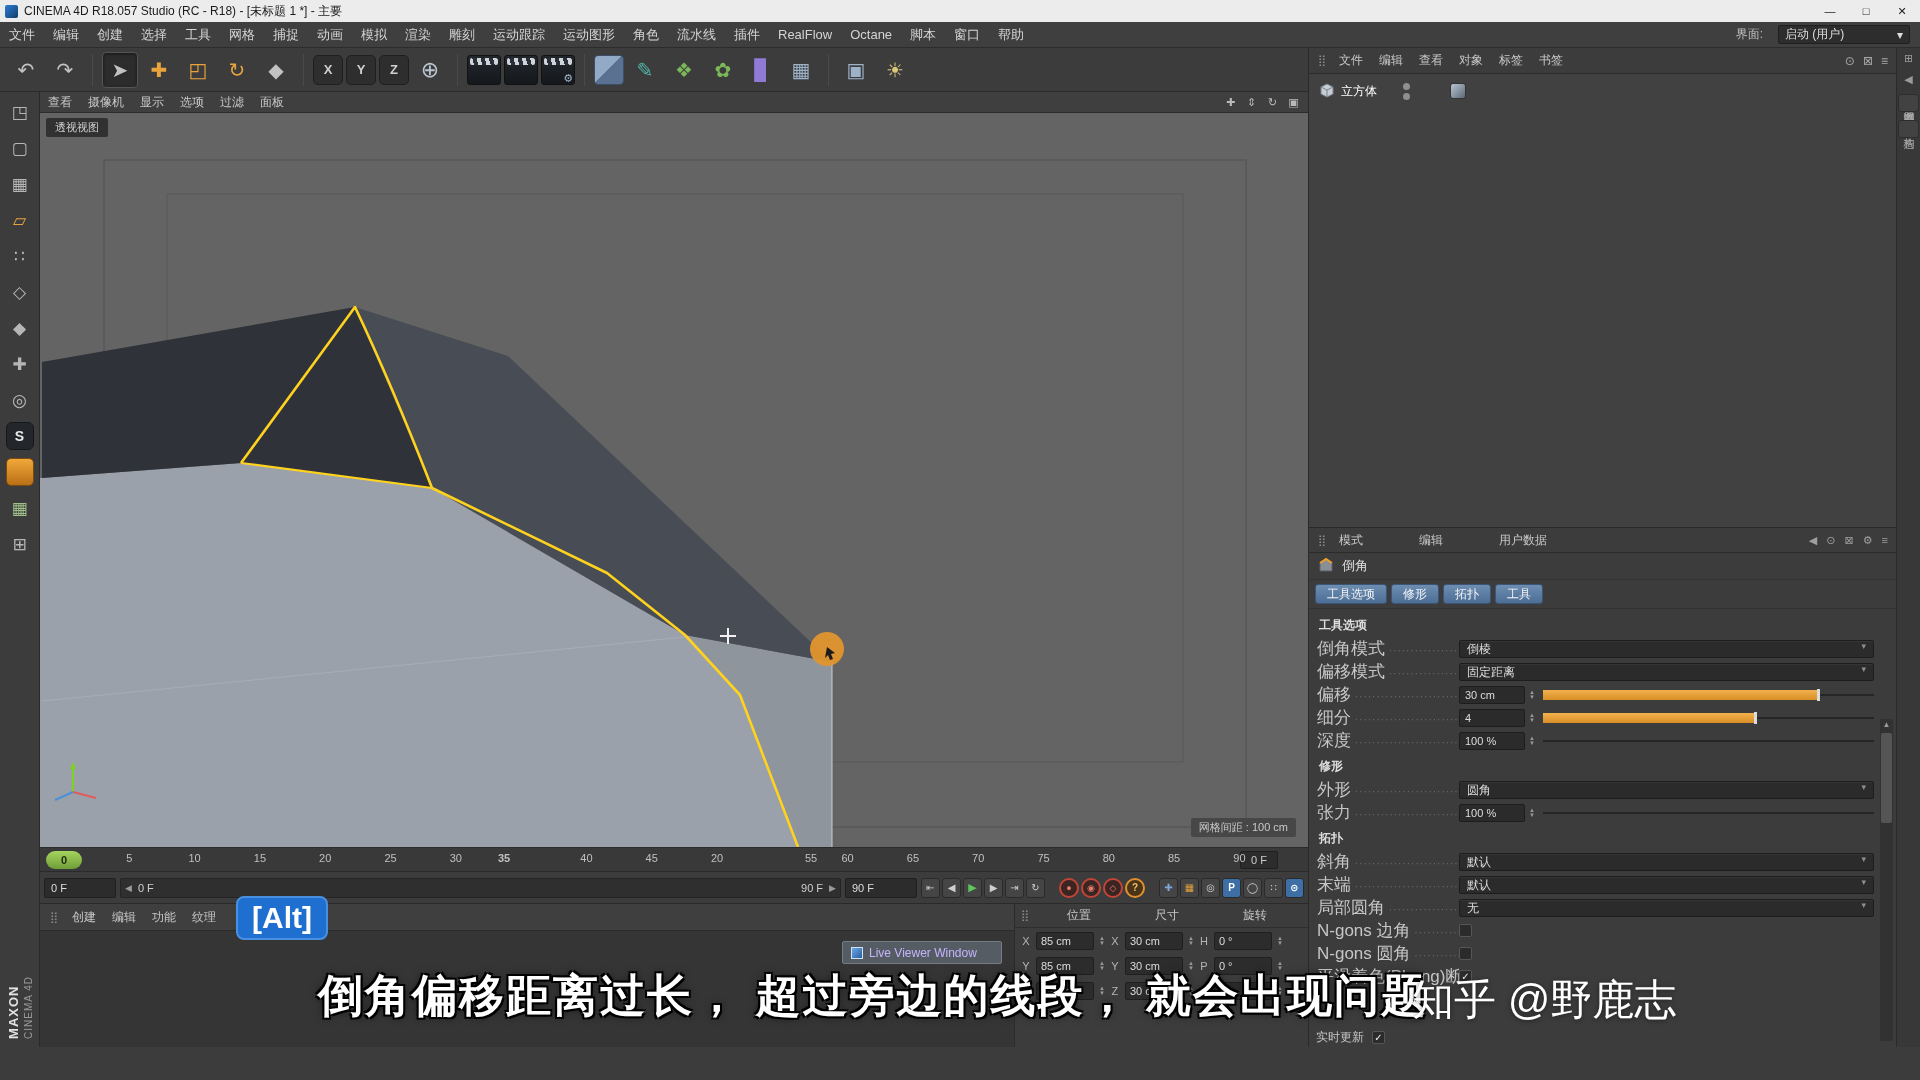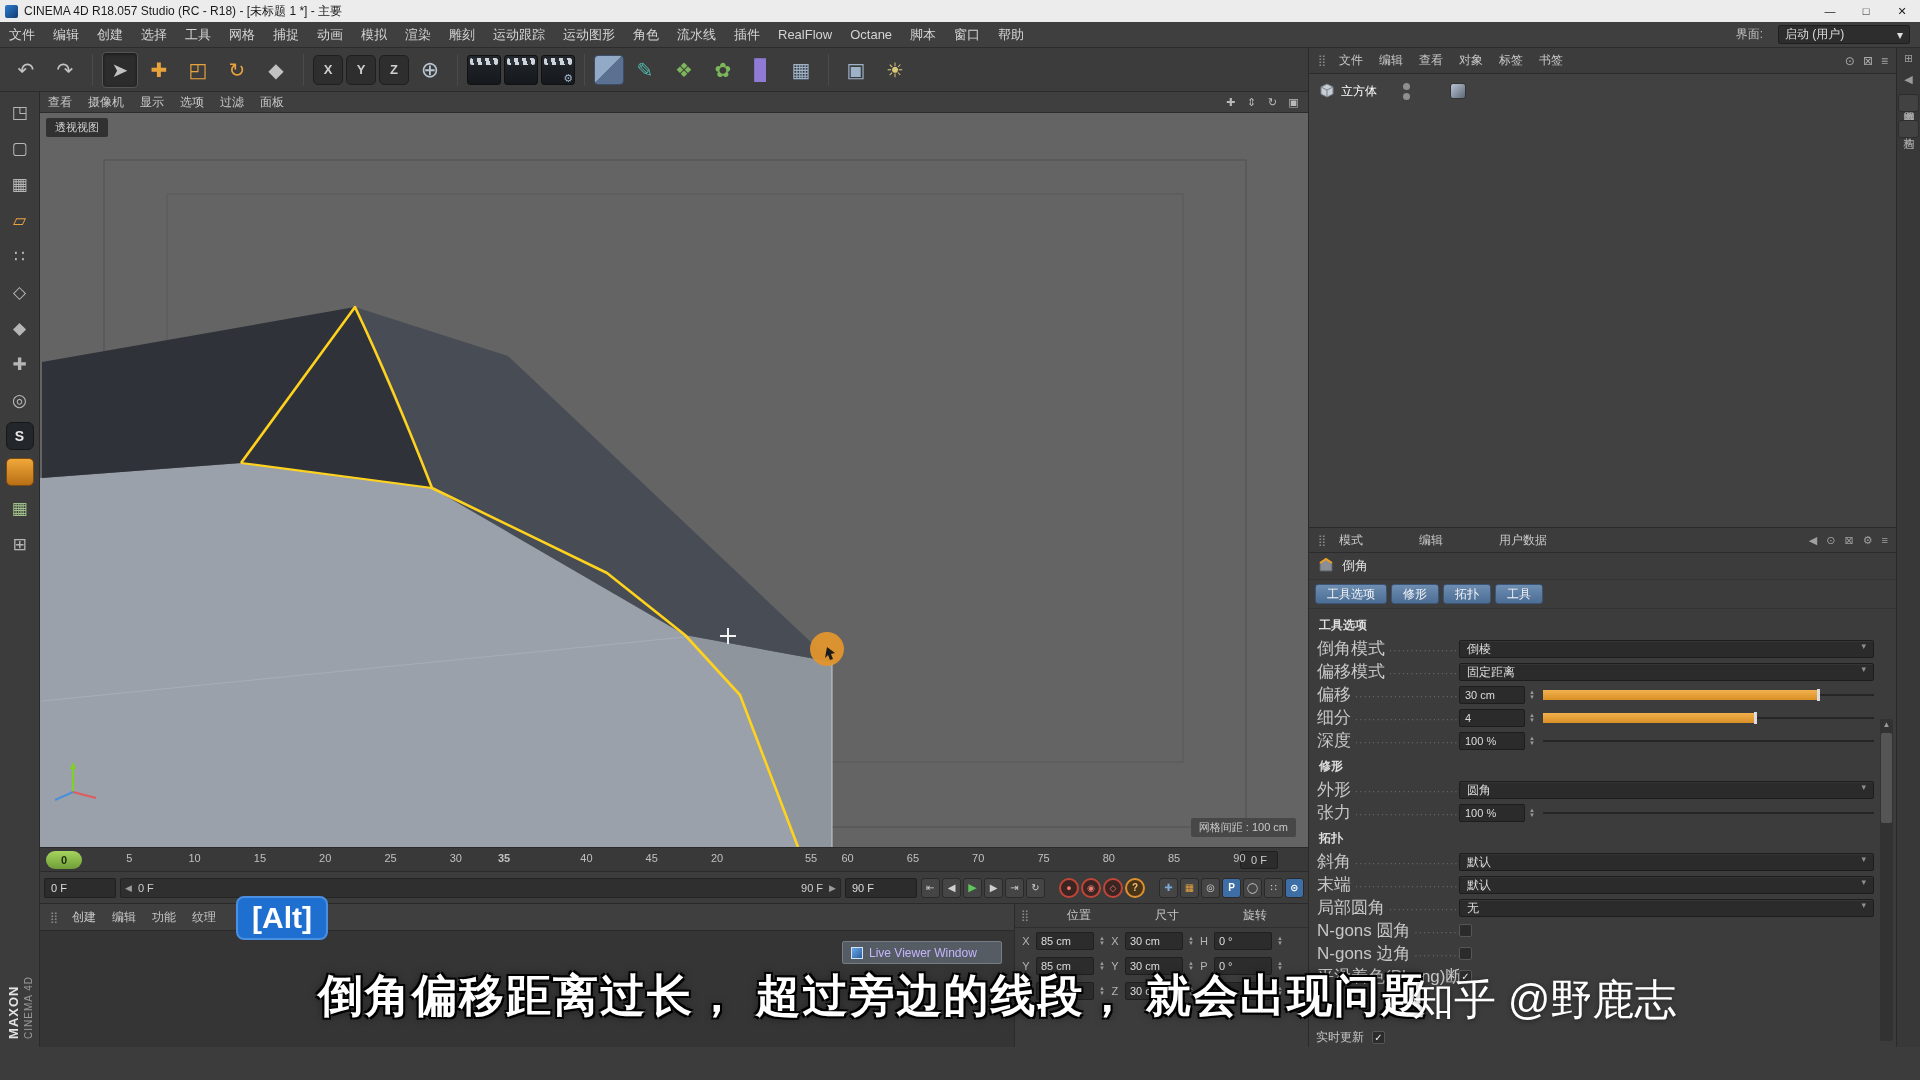--- a/index.html
+++ b/index.html
@@ -667,27 +667,27 @@
           <div class="am-row">
             <div class="am-label">局部圆角</div>
             <div class="am-ctrl">
               <div class="dd">
                 <span class="dd-text">无</span>
                 <span class="dd-arrow">▾</span>
               </div>
             </div>
           </div>
           <div class="am-row">
+            <div class="am-label">N-gons 边角</div>
+            <div class="am-ctrl">
+              <div class="checkbox"></div>
+            </div>
+          </div>
+          <div class="am-row">
             <div class="am-label">N-gons 圆角</div>
-            <div class="am-ctrl">
-              <div class="checkbox"></div>
-            </div>
-          </div>
-          <div class="am-row">
-            <div class="am-label">N-gons 边角</div>
             <div class="am-ctrl">
               <div class="checkbox"></div>
             </div>
           </div>
           <div class="am-row">
             <div class="am-label">平滑着色(Phong)断开</div>
             <div class="am-ctrl">
               <div class="checkbox">✓</div>
             </div>
           </div>

